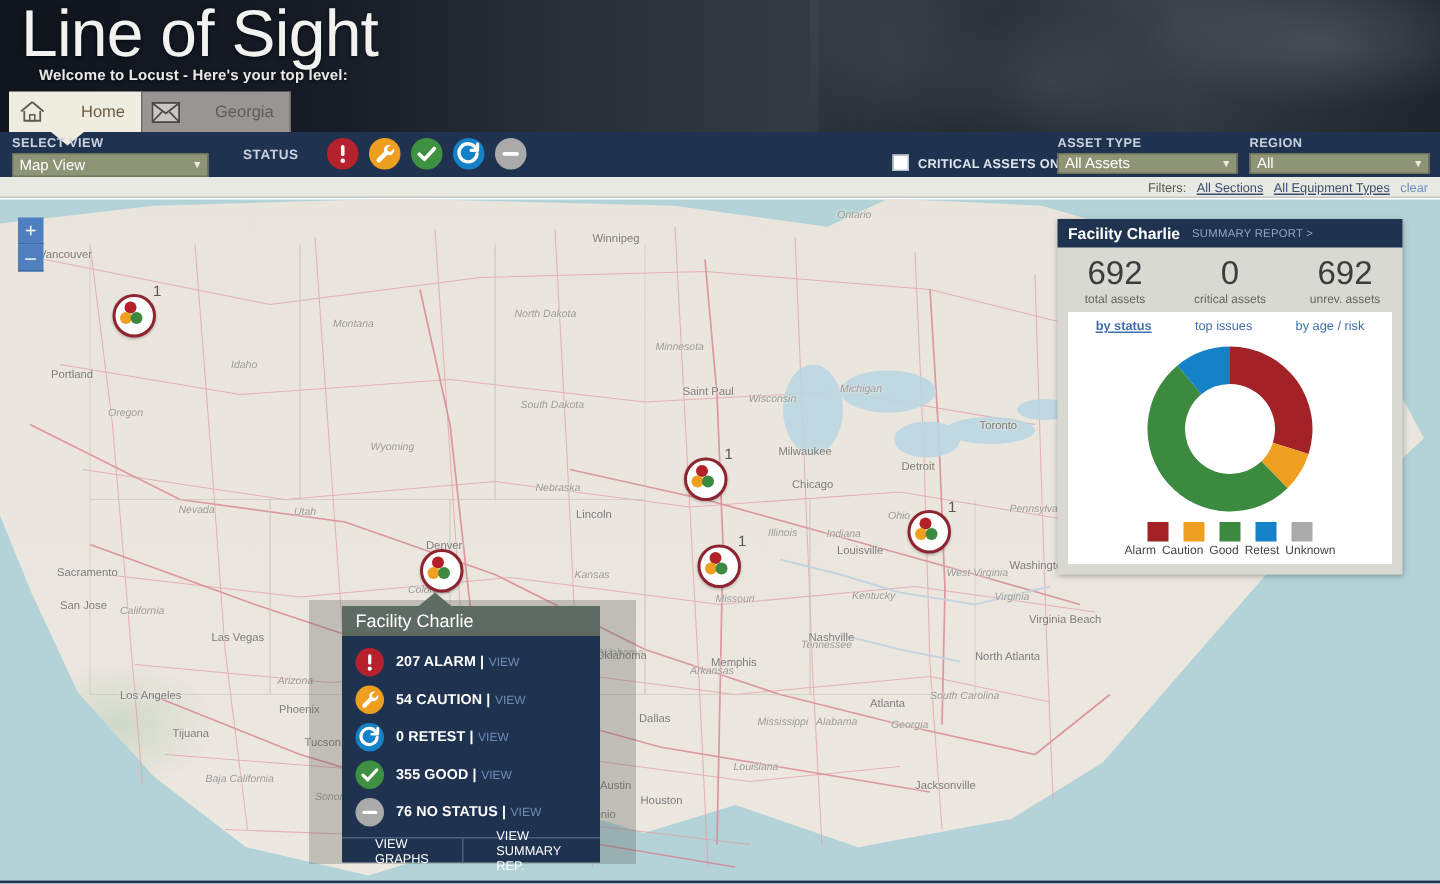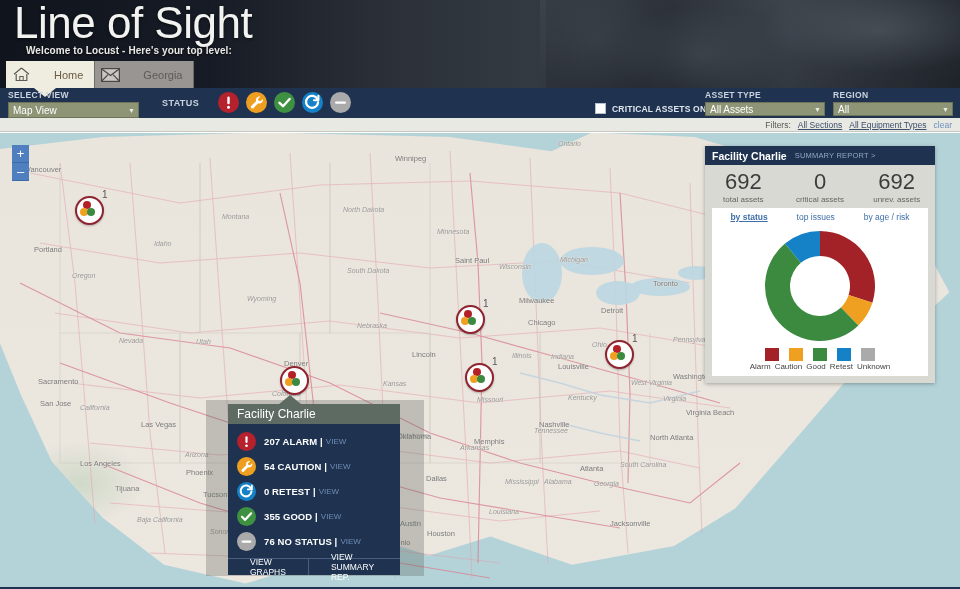--- a/index.html
+++ b/index.html
@@ -436,21 +436,21 @@
         <div class="mlabel" style="left: 38px; top: 244px;">Sacramento</div>
         <div class="mlabel" style="left: 40px; top: 266px;">San Jose</div>
         <div class="mlabel" style="left: 141px; top: 287px;">Las Vegas</div>
         <div class="mlabel" style="left: 80px; top: 326px;">Los Angeles</div>
         <div class="mlabel" style="left: 186px; top: 335px;">Phoenix</div>
         <div class="mlabel" style="left: 203px; top: 357px;">Tucson</div>
         <div class="mlabel" style="left: 115px; top: 351px;">Tijuana</div>
         <div class="mlabel" style="left: 284px; top: 226px;">Denver</div>
         <div class="mlabel" style="left: 395px; top: 21px;">Winnipeg</div>
         <div class="mlabel" style="left: 455px; top: 123px;">Saint Paul</div>
-        <div class="mlabel" style="left: 412px; top: 205px; margin-top: 12px;">Lincoln</div>
+        <div class="mlabel" style="left: 384px; top: 205px;">Lincoln</div>
         <div class="mlabel" style="left: 519px; top: 163px;">Milwaukee</div>
         <div class="mlabel" style="left: 528px; top: 185px;">Chicago</div>
         <div class="mlabel" style="left: 653px; top: 146px;">Toronto</div>
         <div class="mlabel" style="left: 601px; top: 173px;">Detroit</div>
         <div class="mlabel" style="left: 558px; top: 229px;">Louisville</div>
         <div class="mlabel" style="left: 474px; top: 304px;">Memphis</div>
         <div class="mlabel" style="left: 397px; top: 299px;">Oklahoma</div>
         <div class="mlabel" style="left: 426px; top: 341px;">Dallas</div>
         <div class="mlabel" style="left: 400px; top: 386px;">Austin</div>
         <div class="mlabel" style="left: 427px; top: 396px;">Houston</div>

